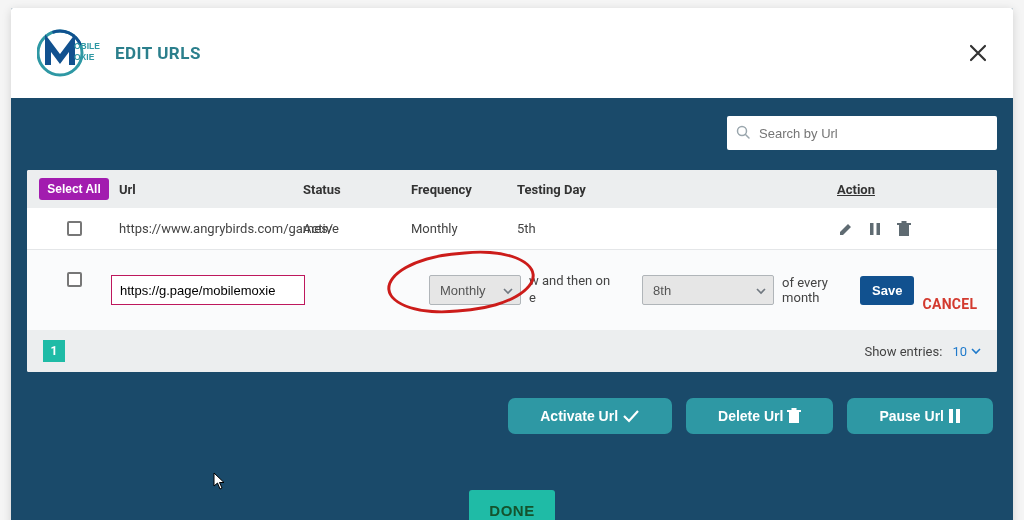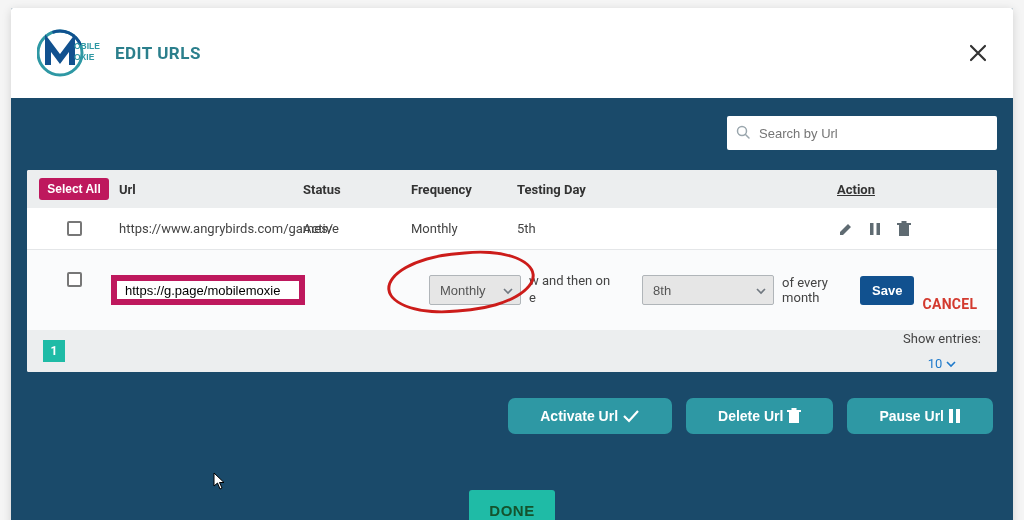--- a/index.html
+++ b/index.html
@@ -23,46 +23,46 @@
     .search-wrap .mag { position: absolute; left: 9px; top: 9px; color: #9aa6ad; }
     
     .table-panel { background: #fff; border-radius: 2px; overflow: hidden; }
     .thead { background: #eceeef; display: flex; align-items: center; height: 38px; font-size: 13px; font-weight: 700; color: #333; }
     .col-check { width: 84px; display: flex; align-items: center; justify-content: center; padding-left: 10px; }
     .col-url { width: 192px; padding-left: 8px; }
     .col-status { width: 108px; }
     .col-freq { width: 106px; }
     .col-day { width: 320px; }
     .col-action { flex: 1; text-decoration: underline; }
-    .select-all-btn { background: #be185d; color: #fff; border: none; border-radius: 3px; padding: 4px 8px; font-size: 12px; font-weight: 700; cursor: pointer; }
+    .select-all-btn { background: #a21caf; color: #fff; border: none; border-radius: 3px; padding: 4px 8px; font-size: 12px; font-weight: 700; cursor: pointer; }
     
     .trow { display: flex; align-items: center; min-height: 42px; font-size: 13px; color: #444; }
     .row1 { background: #fff; border-bottom: 1px solid #e4e6e8; }
     .row1 .col-check input { width: 15px; height: 15px; appearance: none; border: 2px solid #777; border-radius: 2px; background: #fff; cursor: pointer; }
     .actions { display: flex; gap: 12px; align-items: center; color: #5f6b72; }
     .actions .ic { width: 17px; height: 17px; display: inline-flex; align-items: center; justify-content: center; cursor: pointer; }
     
     .row2 { background: #fafbfc; padding: 18px 0; }
     .row2 .col-check { align-self: flex-start; padding-top: 4px; }
     .row2 .col-check input { width: 15px; height: 15px; appearance: none; border: 2px solid #777; border-radius: 2px; background: #fff; cursor: pointer; }
     .edit-cells { display: flex; align-items: center; gap: 8px; flex: 1; padding-left: 0; padding-right: 16px; position: relative; }
-    .url-input { width: 194px; height: 30px; border: 6px solid #be185d; padding: 0 8px; font-size: 13px; background: #fff; }
+    .url-input { width: 194px; height: 30px; border: 1px solid #be185d; padding: 0 8px; font-size: 13px; background: #fff; }
     .sel { position: relative; display: inline-block; }
     .sel select { appearance: none; height: 30px; border: 1px solid #b0b5b9; background: #e6e6e6; padding: 0 28px 0 10px; font-size: 13px; color: #555; border-radius: 2px; cursor: pointer; }
     .sel .chev { position: absolute; right: 8px; top: 9px; pointer-events: none; color: #707880; }
     .sel-month select { width: 92px; }
     .sel-day select { width: 132px; }
     .txt-mid { font-size: 13px; color: #444; }
     .save-btn { background: #11518f; color: #fff; border: none; border-radius: 3px; padding: 7px 12px; font-size: 13px; font-weight: 700; cursor: pointer; }
     .cancel-lnk { color: #d33a2f; font-size: 14px; font-weight: 700; cursor: pointer; letter-spacing: 0.3px; margin-top: 28px; }
     .red-circle { position: absolute; pointer-events: none; border: 3px solid #cc1c1a; width: 148px; height: 60px; border-radius: 50% / 55%; transform: rotate(-6deg); }
     
     .pager-row { background: #eceeef; display: flex; align-items: center; justify-content: space-between; height: 42px; padding: 0 16px; font-size: 13px; color: #444; }
     .page-badge { background: #1fbba6; color: #fff; width: 22px; height: 22px; display: inline-flex; align-items: center; justify-content: center; font-size: 12px; font-weight: 700; }
-    .entries { display: flex; align-items: center; gap: 10px; flex-direction: column; }
+    .entries { display: flex; align-items: center; gap: 10px; }
     .entries .n { color: #1f7acb; display: inline-flex; align-items: center; gap: 4px; cursor: pointer; }
     
     .bulk-row { display: flex; justify-content: flex-end; gap: 14px; margin-top: 26px; padding-right: 4px; }
     .bulk-btn { background: #2e98a4; color: #fff; border: none; border-radius: 7px; padding: 10px 32px; font-size: 14px; font-weight: 600; display: inline-flex; align-items: center; gap: 4px; cursor: pointer; }
     
     .done-row { display: flex; justify-content: center; margin-top: 56px; }
     .done-btn { background: #1fbba6; color: #14532d; border: none; border-radius: 3px; padding: 12px 20px; font-size: 15px; font-weight: 700; letter-spacing: 0.5px; cursor: pointer; }
     
     .cursor-img { position: absolute; left: 202px; top: 464px; pointer-events: none; }
     svg.chev-ic { width: 10px; height: 10px; }

